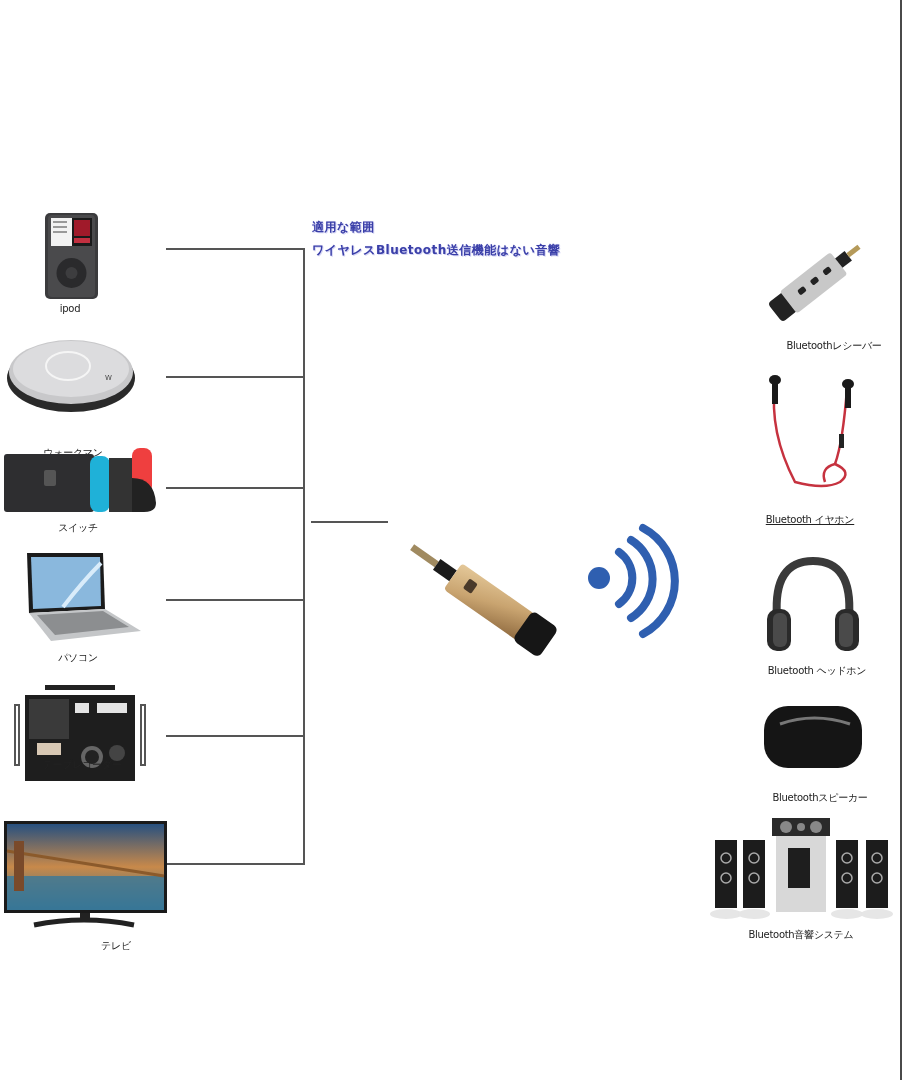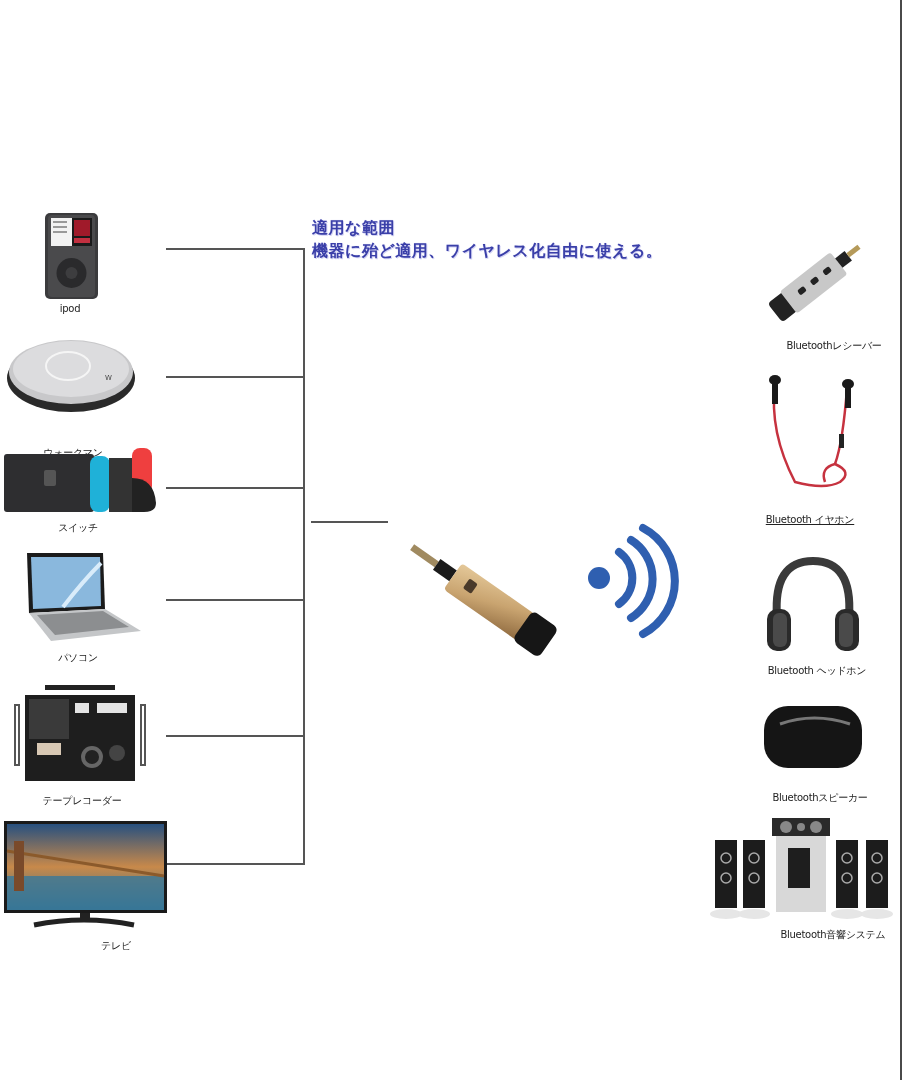--- a/index.html
+++ b/index.html
@@ -2,34 +2,34 @@
 <html><head>
 <meta charset="utf-8">
 <style>
   html, body { margin:0; padding:0; background:#ffffff; }
   body { width:903px; height:1080px; position:relative; overflow:hidden;
          font-family:"DejaVu Sans", sans-serif; }
   .line { position:absolute; background:#555; }
   .label { position:absolute; font-size:10px; color:#222; white-space:nowrap;
            transform:translateX(-50%); letter-spacing:-0.3px; }
   .right-border { position:absolute; left:900px; top:0; width:2px; height:1080px; background:#4a4a4a; }
-  .caption { position:absolute; left:312px; top:216px; font-size:16px; line-height:23px;
+  .caption { position:absolute; left:312px; top:216px; font-size:12px; line-height:23px;
              font-weight:bold; color:#3a3fa8; letter-spacing:0.5px;
              text-shadow: 0 0 1px #c8c8f0, 1px 1px 0 #d7d7f5; }
   .caption div { white-space:nowrap; }
   svg { position:absolute; overflow:visible; }
 </style>
 </head>
 <body>
 
 <div class="right-border"></div>
 
 <div class="caption">
   <div>適用な範囲</div>
-  <div>機器に殆ど適用、ワイヤレス化自由に使える。</div>
+  <div>ワイヤレスBluetooth送信機能はない音響</div>
 </div>
 
 <div>
   <div class="line" style="left:303px; top:248px; width:2px; height:617px;"></div>
   <div class="line" style="left:166px; top:248px; width:138px; height:2px;"></div>
   <div class="line" style="left:166px; top:376px; width:138px; height:2px;"></div>
   <div class="line" style="left:166px; top:487px; width:138px; height:2px;"></div>
   <div class="line" style="left:166px; top:599px; width:138px; height:2px;"></div>
   <div class="line" style="left:166px; top:735px; width:138px; height:2px;"></div>
   <div class="line" style="left:166px; top:863px; width:139px; height:2px;"></div>
@@ -94,21 +94,21 @@
     <rect x="16" y="14" width="40" height="40" fill="#3a3a3a"></rect>
     <rect x="62" y="18" width="14" height="10" fill="#e4e4e4"></rect>
     <rect x="84" y="18" width="30" height="10" fill="#e4e4e4"></rect>
     <rect x="24" y="58" width="24" height="12" fill="#d8c8b4"></rect>
     <circle cx="79" cy="72" r="11" fill="#666"></circle>
     <circle cx="79" cy="72" r="7" fill="#222"></circle>
     <circle cx="104" cy="68" r="8" fill="#444"></circle>
     <rect x="2" y="20" width="4" height="60" fill="none" stroke="#555" stroke-width="2"></rect>
     <rect x="128" y="20" width="4" height="60" fill="none" stroke="#555" stroke-width="2"></rect>
   </svg>
-  <div class="label" style="left:82px; top:794px;">テープレコーダー</div>
+  <div class="label" style="left:82px; top:758px;">テープレコーダー</div>
 </div>
 
 <div>
   <svg style="left:4px; top:821px;" width="163" height="112" viewBox="0 0 163 112">
     <defs>
       <linearGradient id="sky" x1="0" y1="0" x2="0" y2="1">
         <stop offset="0" stop-color="#27507f"></stop>
         <stop offset="0.5" stop-color="#c8894a"></stop>
         <stop offset="1" stop-color="#2d6f8f"></stop>
       </linearGradient>
@@ -220,14 +220,14 @@
       <circle cx="106" cy="9" r="6" fill="#888"></circle>
     <rect x="66" y="18" width="50" height="76" fill="#d8d8d8"></rect>
     <rect x="78" y="30" width="22" height="40" fill="#1e1e1e"></rect>
     <g fill="#e6e6e6">
       <ellipse cx="16" cy="96" rx="16" ry="5"></ellipse>
         <ellipse cx="44" cy="96" rx="16" ry="5"></ellipse>
       <ellipse cx="137" cy="96" rx="16" ry="5"></ellipse>
         <ellipse cx="167" cy="96" rx="16" ry="5"></ellipse>
     </g>
   </svg>
-  <div class="label" style="left:801px; top:928px;margin-left:32px;">Bluetooth音響システム</div>
+  <div class="label" style="left:801px; top:928px;">Bluetooth音響システム</div>
 </div>
 
 </body></html>

